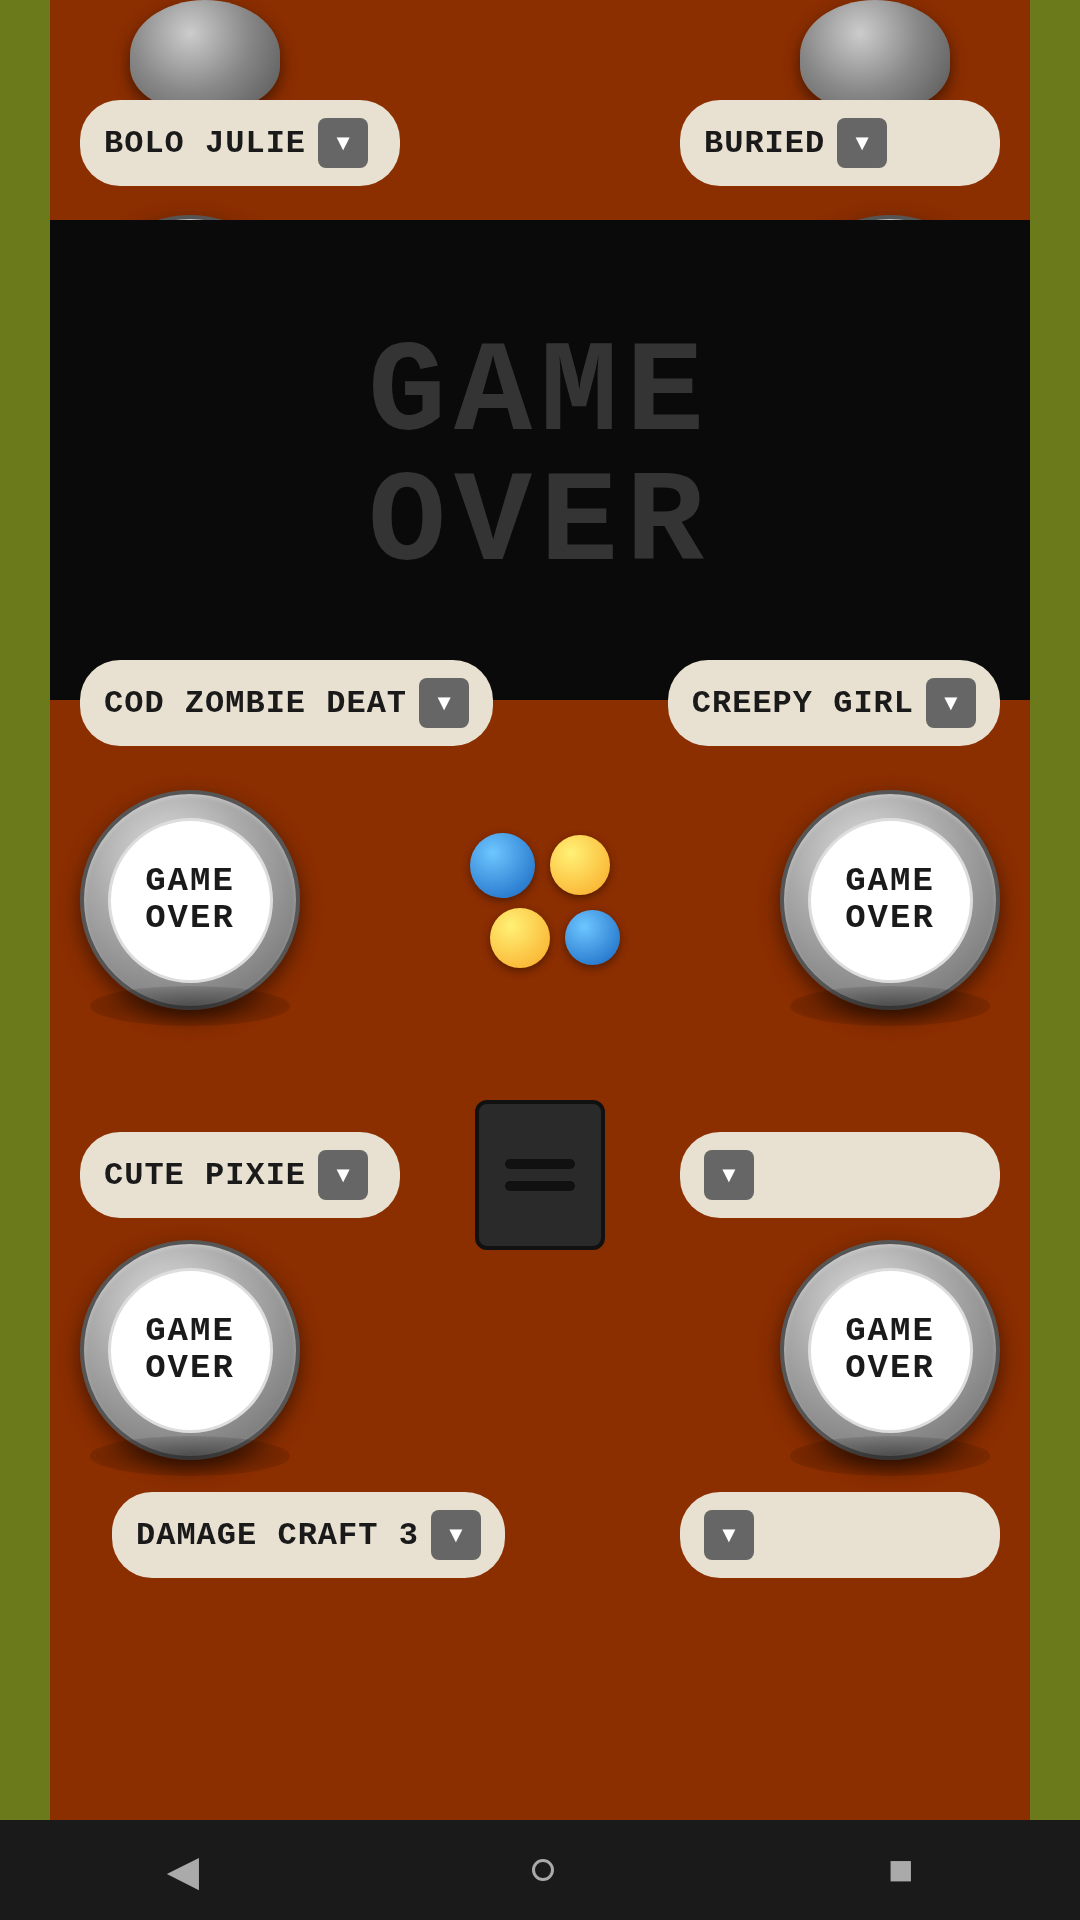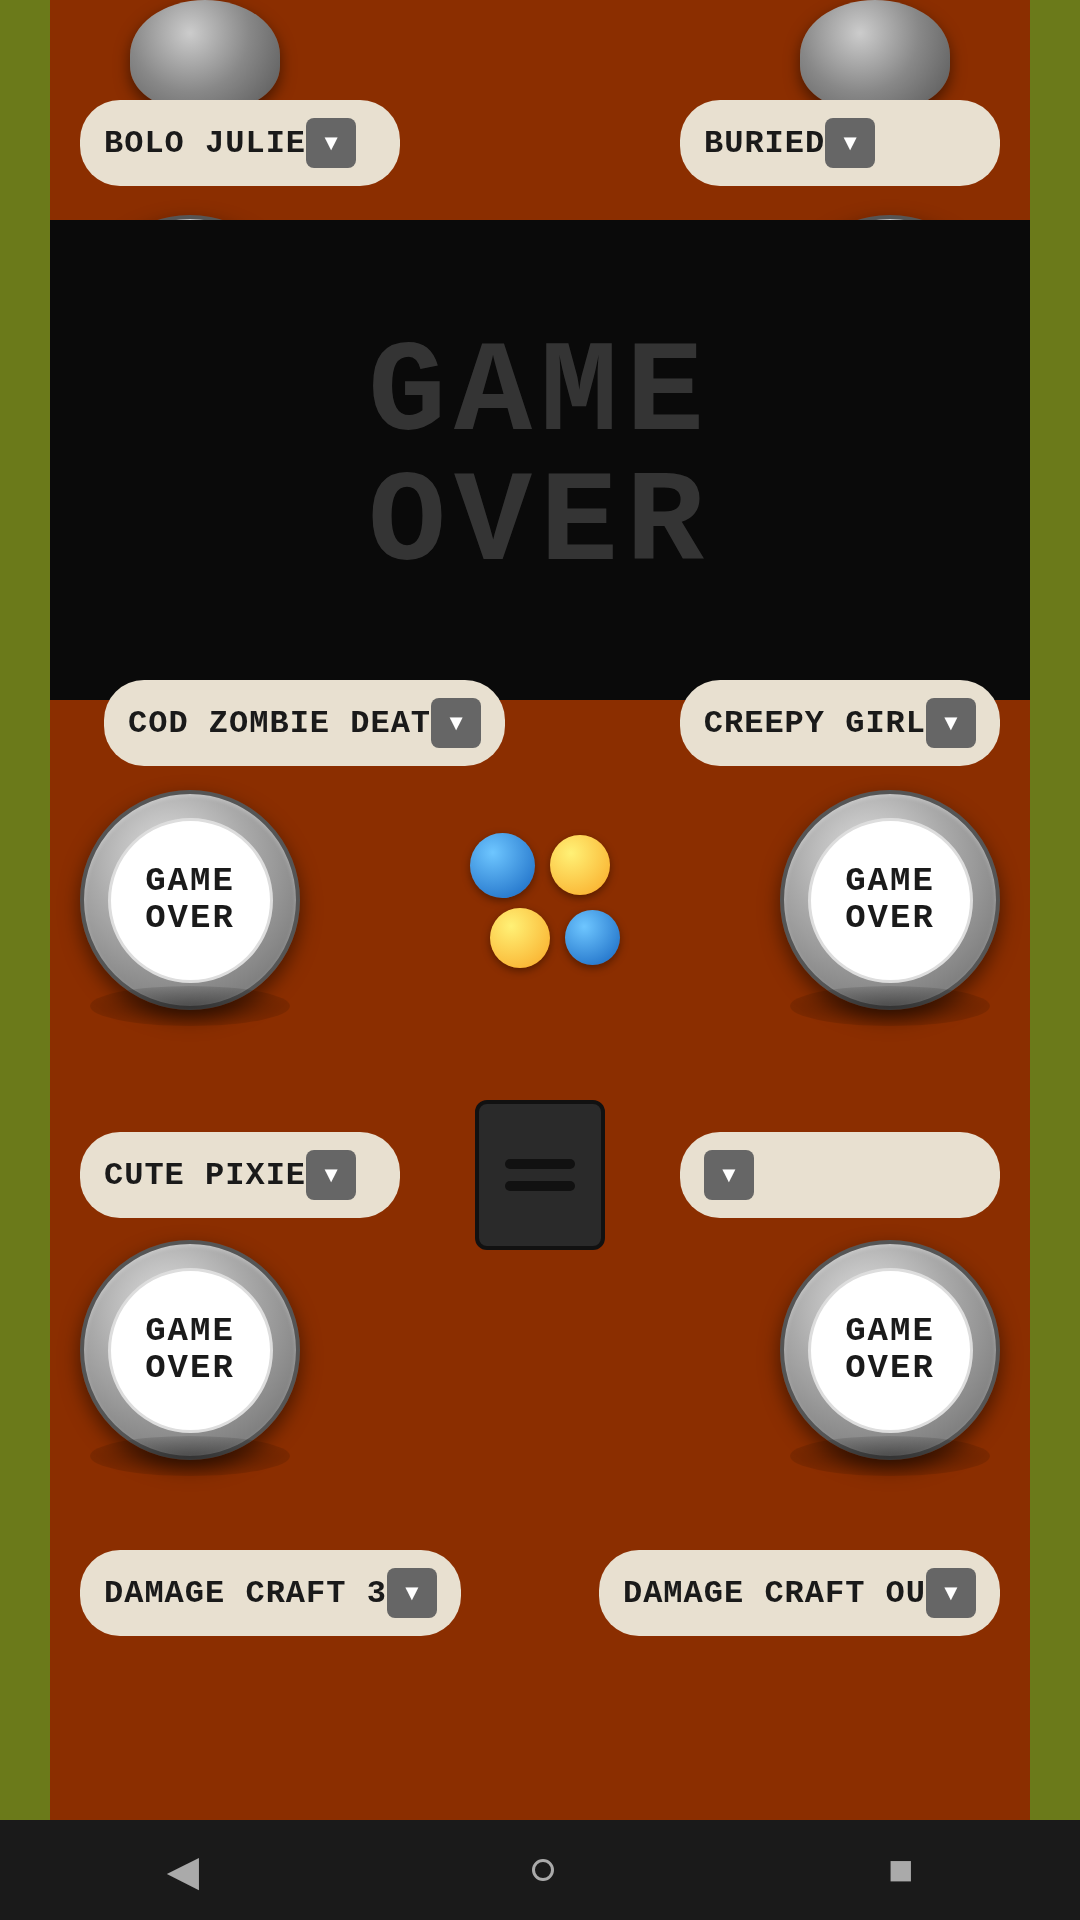--- a/index.html
+++ b/index.html
@@ -78,21 +78,21 @@
       padding: 0 30px;
     }
 
     
     .dropdown-btn {
       display: flex;
       align-items: center;
       background: #e8e0d0;
       border-radius: 40px;
       padding: 18px 24px;
-      gap: 0;
+      gap: 12px;
       cursor: pointer;
       border: none;
       min-width: 320px;
     }
 
     .dropdown-btn .btn-label {
       font-family: 'Courier New', monospace;
       font-size: 32px;
       font-weight: 900;
       color: #1a1a1a;
@@ -305,21 +305,21 @@
       </div>
     </div>
   </div>
 
   <div class="screen-area">
     <div class="game-over-screen-text">
       GAME<br>OVER
     </div>
   </div>
 
-  <div class="button-row" style="top: 680px; margin-left: 24px;">
+  <div class="button-row" style="top: 660px;">
     <button class="dropdown-btn">
       <span class="btn-label">COD ZOMBIE DEAT</span>
       <span class="btn-arrow">▼</span>
     </button>
     <button class="dropdown-btn">
       <span class="btn-label">CREEPY GIRL</span>
       <span class="btn-arrow">▼</span>
     </button>
   </div>
 
@@ -374,27 +374,26 @@
       </div>
     </div>
     <div class="game-over-btn">
       <div class="game-over-inner">
         <span class="game-over-text">GAME</span>
         <span class="game-over-text">OVER</span>
       </div>
     </div>
   </div>
 
-  <div class="button-row" style="top: 1550px;">
+  <div class="button-row" style="top: 1492px; margin-left: 32px;">
     <button class="dropdown-btn">
       <span class="btn-label">DAMAGE CRAFT 3</span>
       <span class="btn-arrow">▼</span>
     </button>
     <button class="dropdown-btn">
-      <span class="btn-label">DAMAGE CRAFT OU</span>
       <span class="btn-arrow">▼</span>
     </button>
   </div>
 
 </div>
 
 <div class="nav-bar">
   <button class="nav-btn">
     <span class="nav-icon">◀</span>
   </button>

